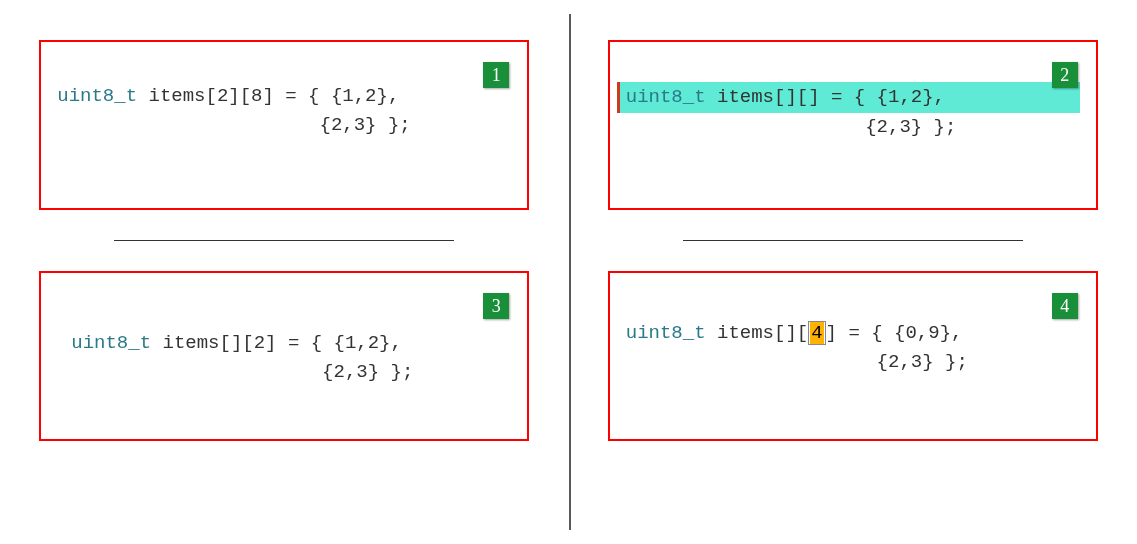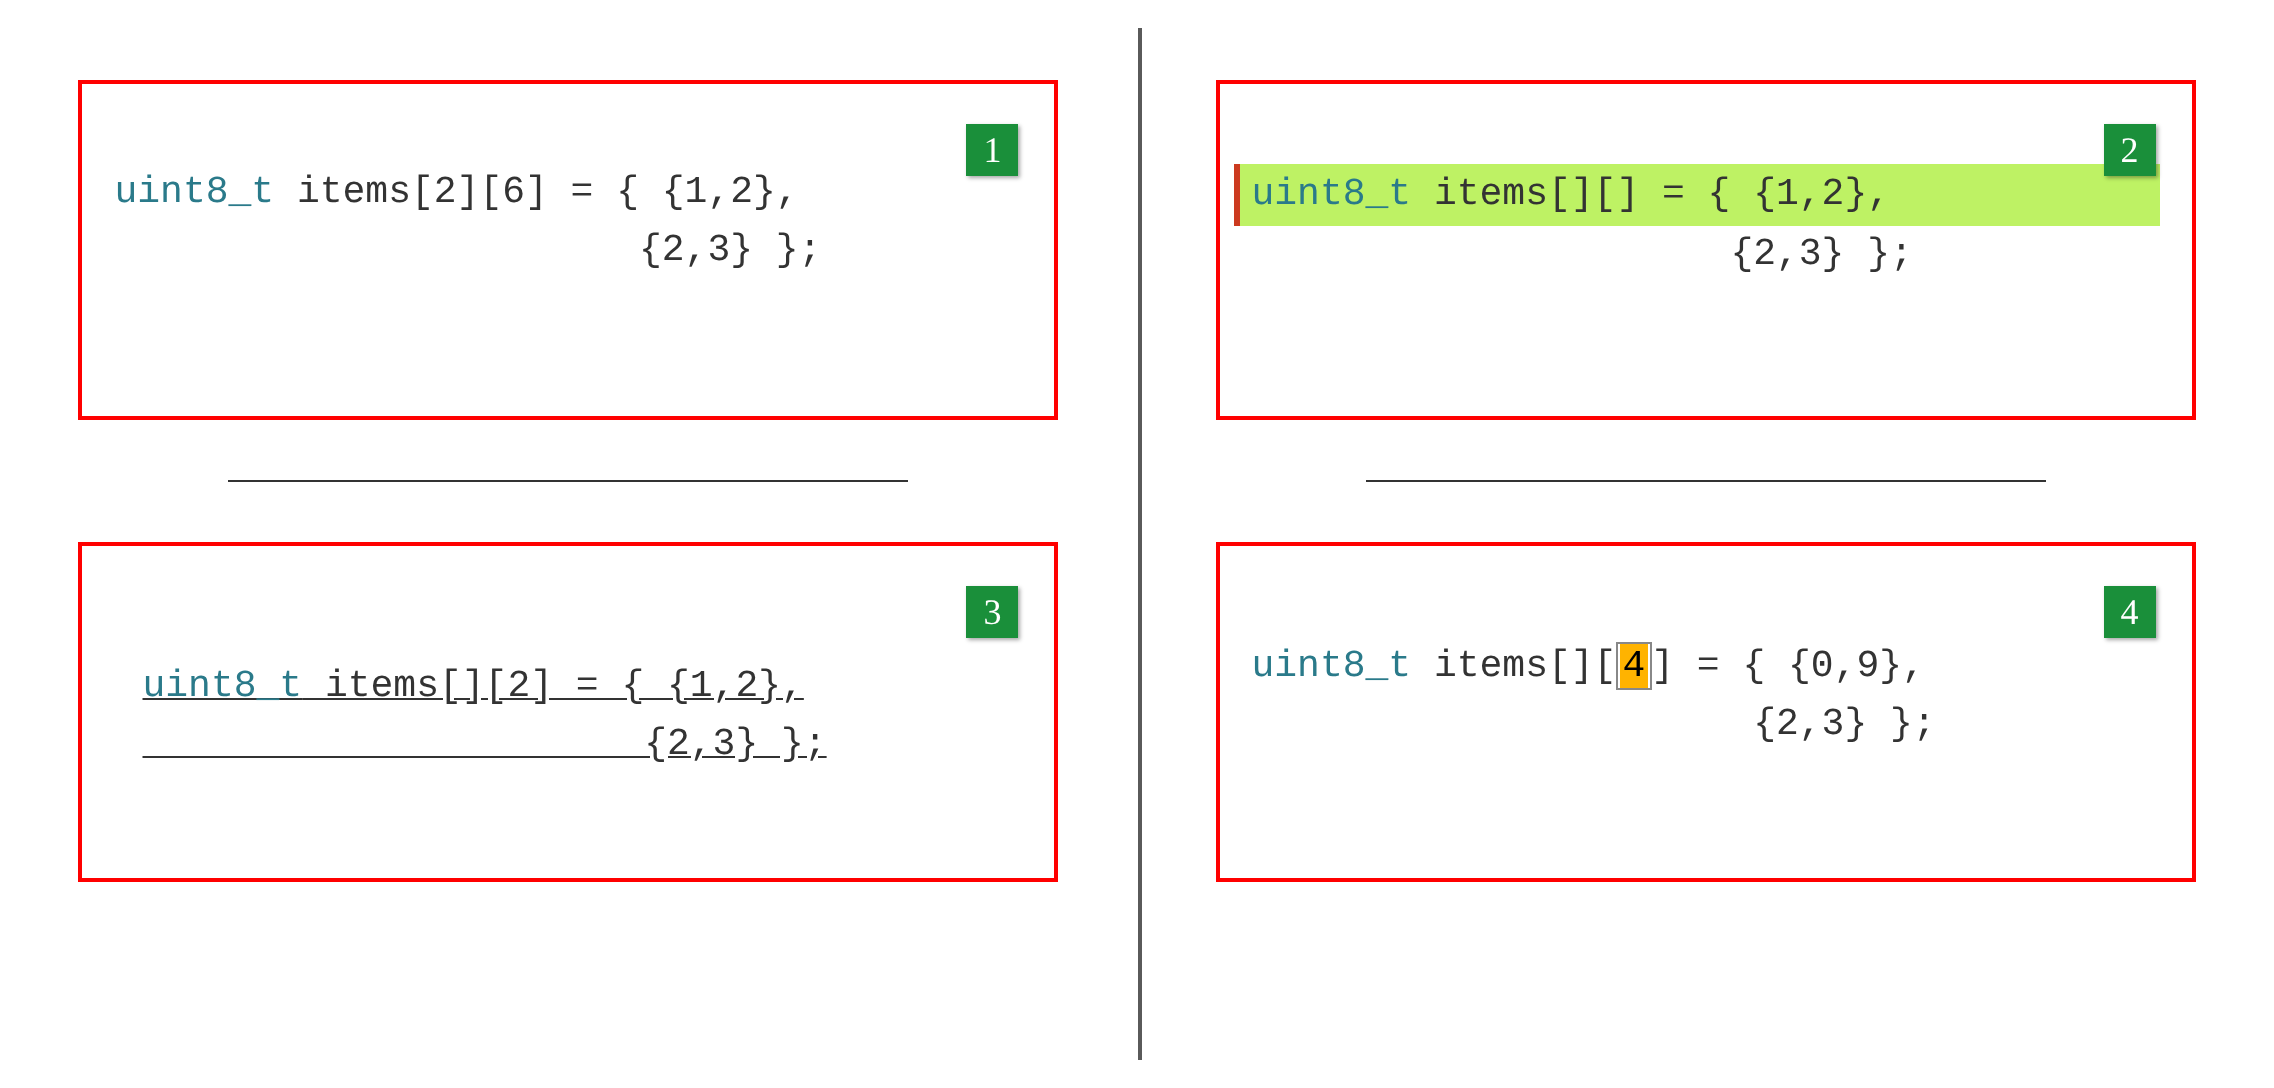--- a/index.html
+++ b/index.html
@@ -66,52 +66,52 @@
   }
   .codebox {
     font-size: 19px;
     line-height: 1.55;
     color: #333;
     white-space: pre;
     padding-top: 22px;
   }
   .tok-type { color: #2a7a8a; }
   .hl-line {
-    background: #bef264;
+    background: #5eead4;
     border-left: 3px solid #cc3a1f;
     padding: 1px 16px 1px 6px;
     margin-left: -9px;
     display: inline-block;
     width: calc(100% + 9px);
   }
   .cursor-box {
     border: 1px solid #888;
     background: #ffffff;
     padding: 0 1px;
   }
   .sel-char {
     background: #ffb300;
     color: #000;
     padding: 0 1px;
   }
   .panel.p4 .codebox { padding-top: 28px; }
-  .panel.p3 .codebox { padding-top: 38px; padding-left: 14px; text-decoration: underline; }
+  .panel.p3 .codebox { padding-top: 38px; padding-left: 14px; }
   .panel.p2 .codebox { padding-top: 22px; }
 </style>
 </head>
 <body>
 
 <div class="grid">
   <div class="vsep"></div>
 
   <div class="col">
     <div class="panel-wrap">
       <div class="panel p1">
         <div class="badge">1</div>
-        <div class="codebox"><span class="tok-type">uint8_t</span><span> items[2][6] = { {1,2},</span>
+        <div class="codebox"><span class="tok-type">uint8_t</span><span> items[2][8] = { {1,2},</span>
 <span>                       {2,3} };</span></div>
       </div>
     </div>
 
     <div class="hrule"></div>
 
     <div class="panel-wrap">
       <div class="panel p3">
         <div class="badge">3</div>
         <div class="codebox"><span class="tok-type">uint8_t</span><span> items[][2] = { {1,2},</span>

